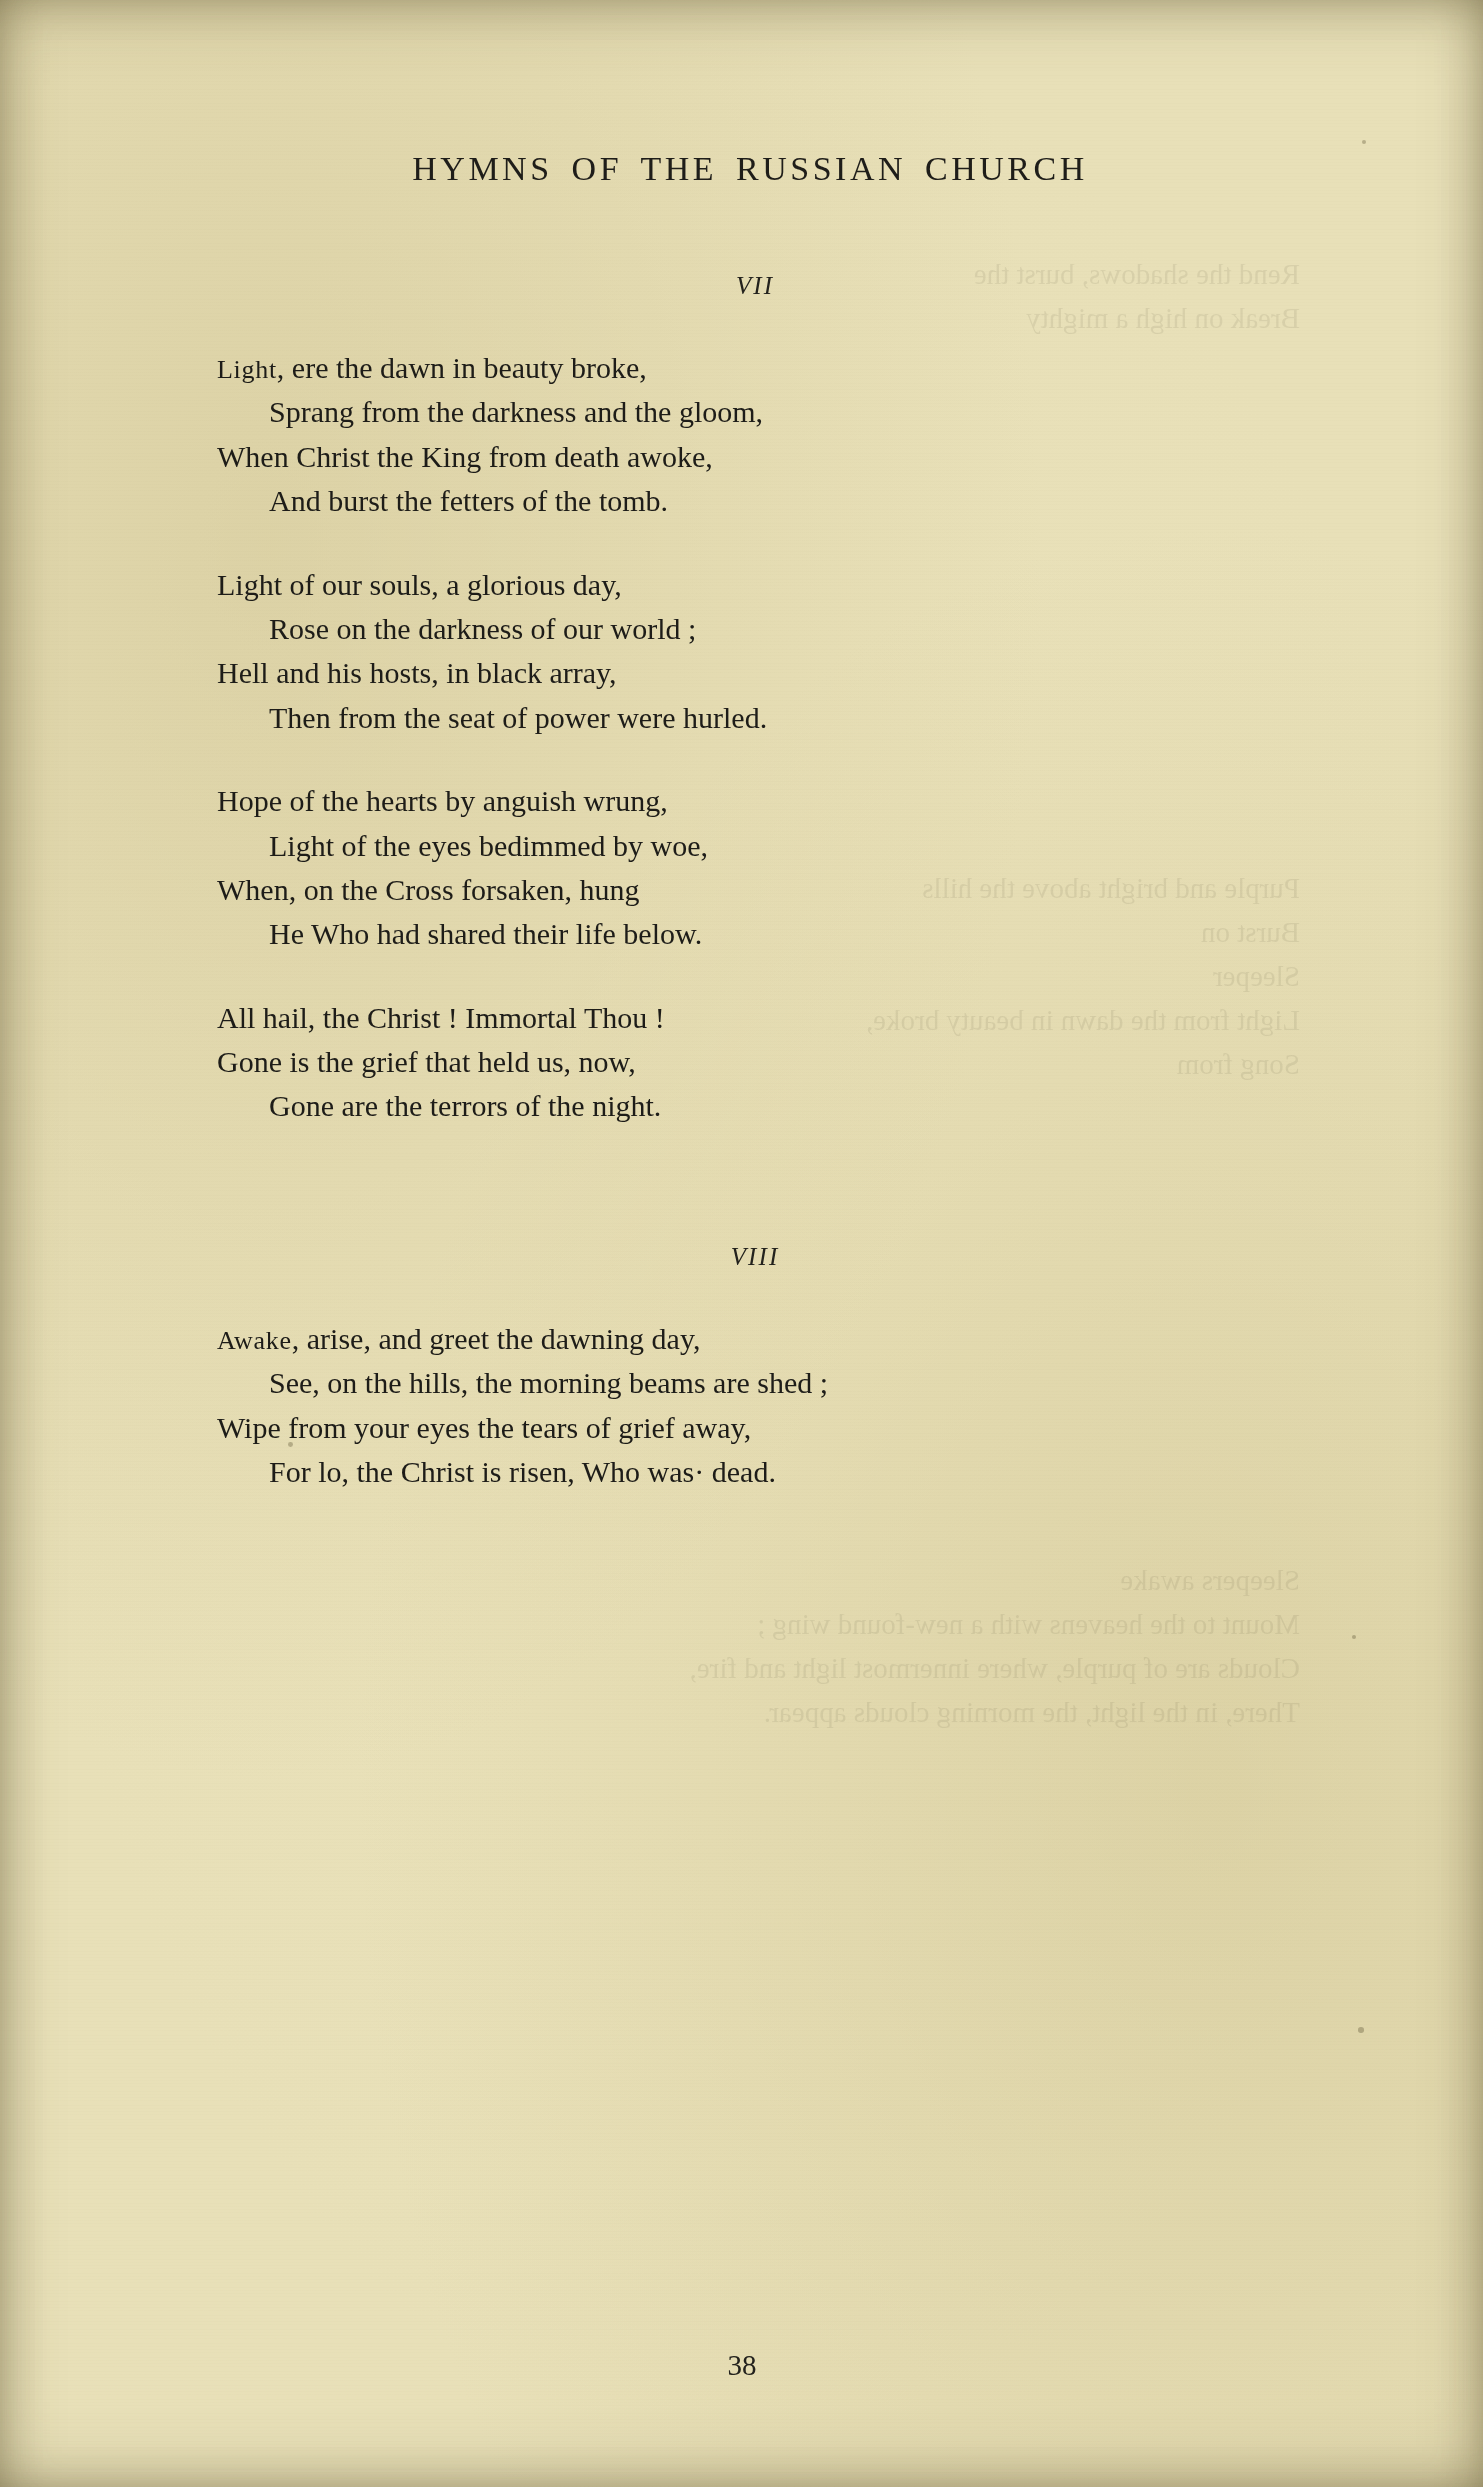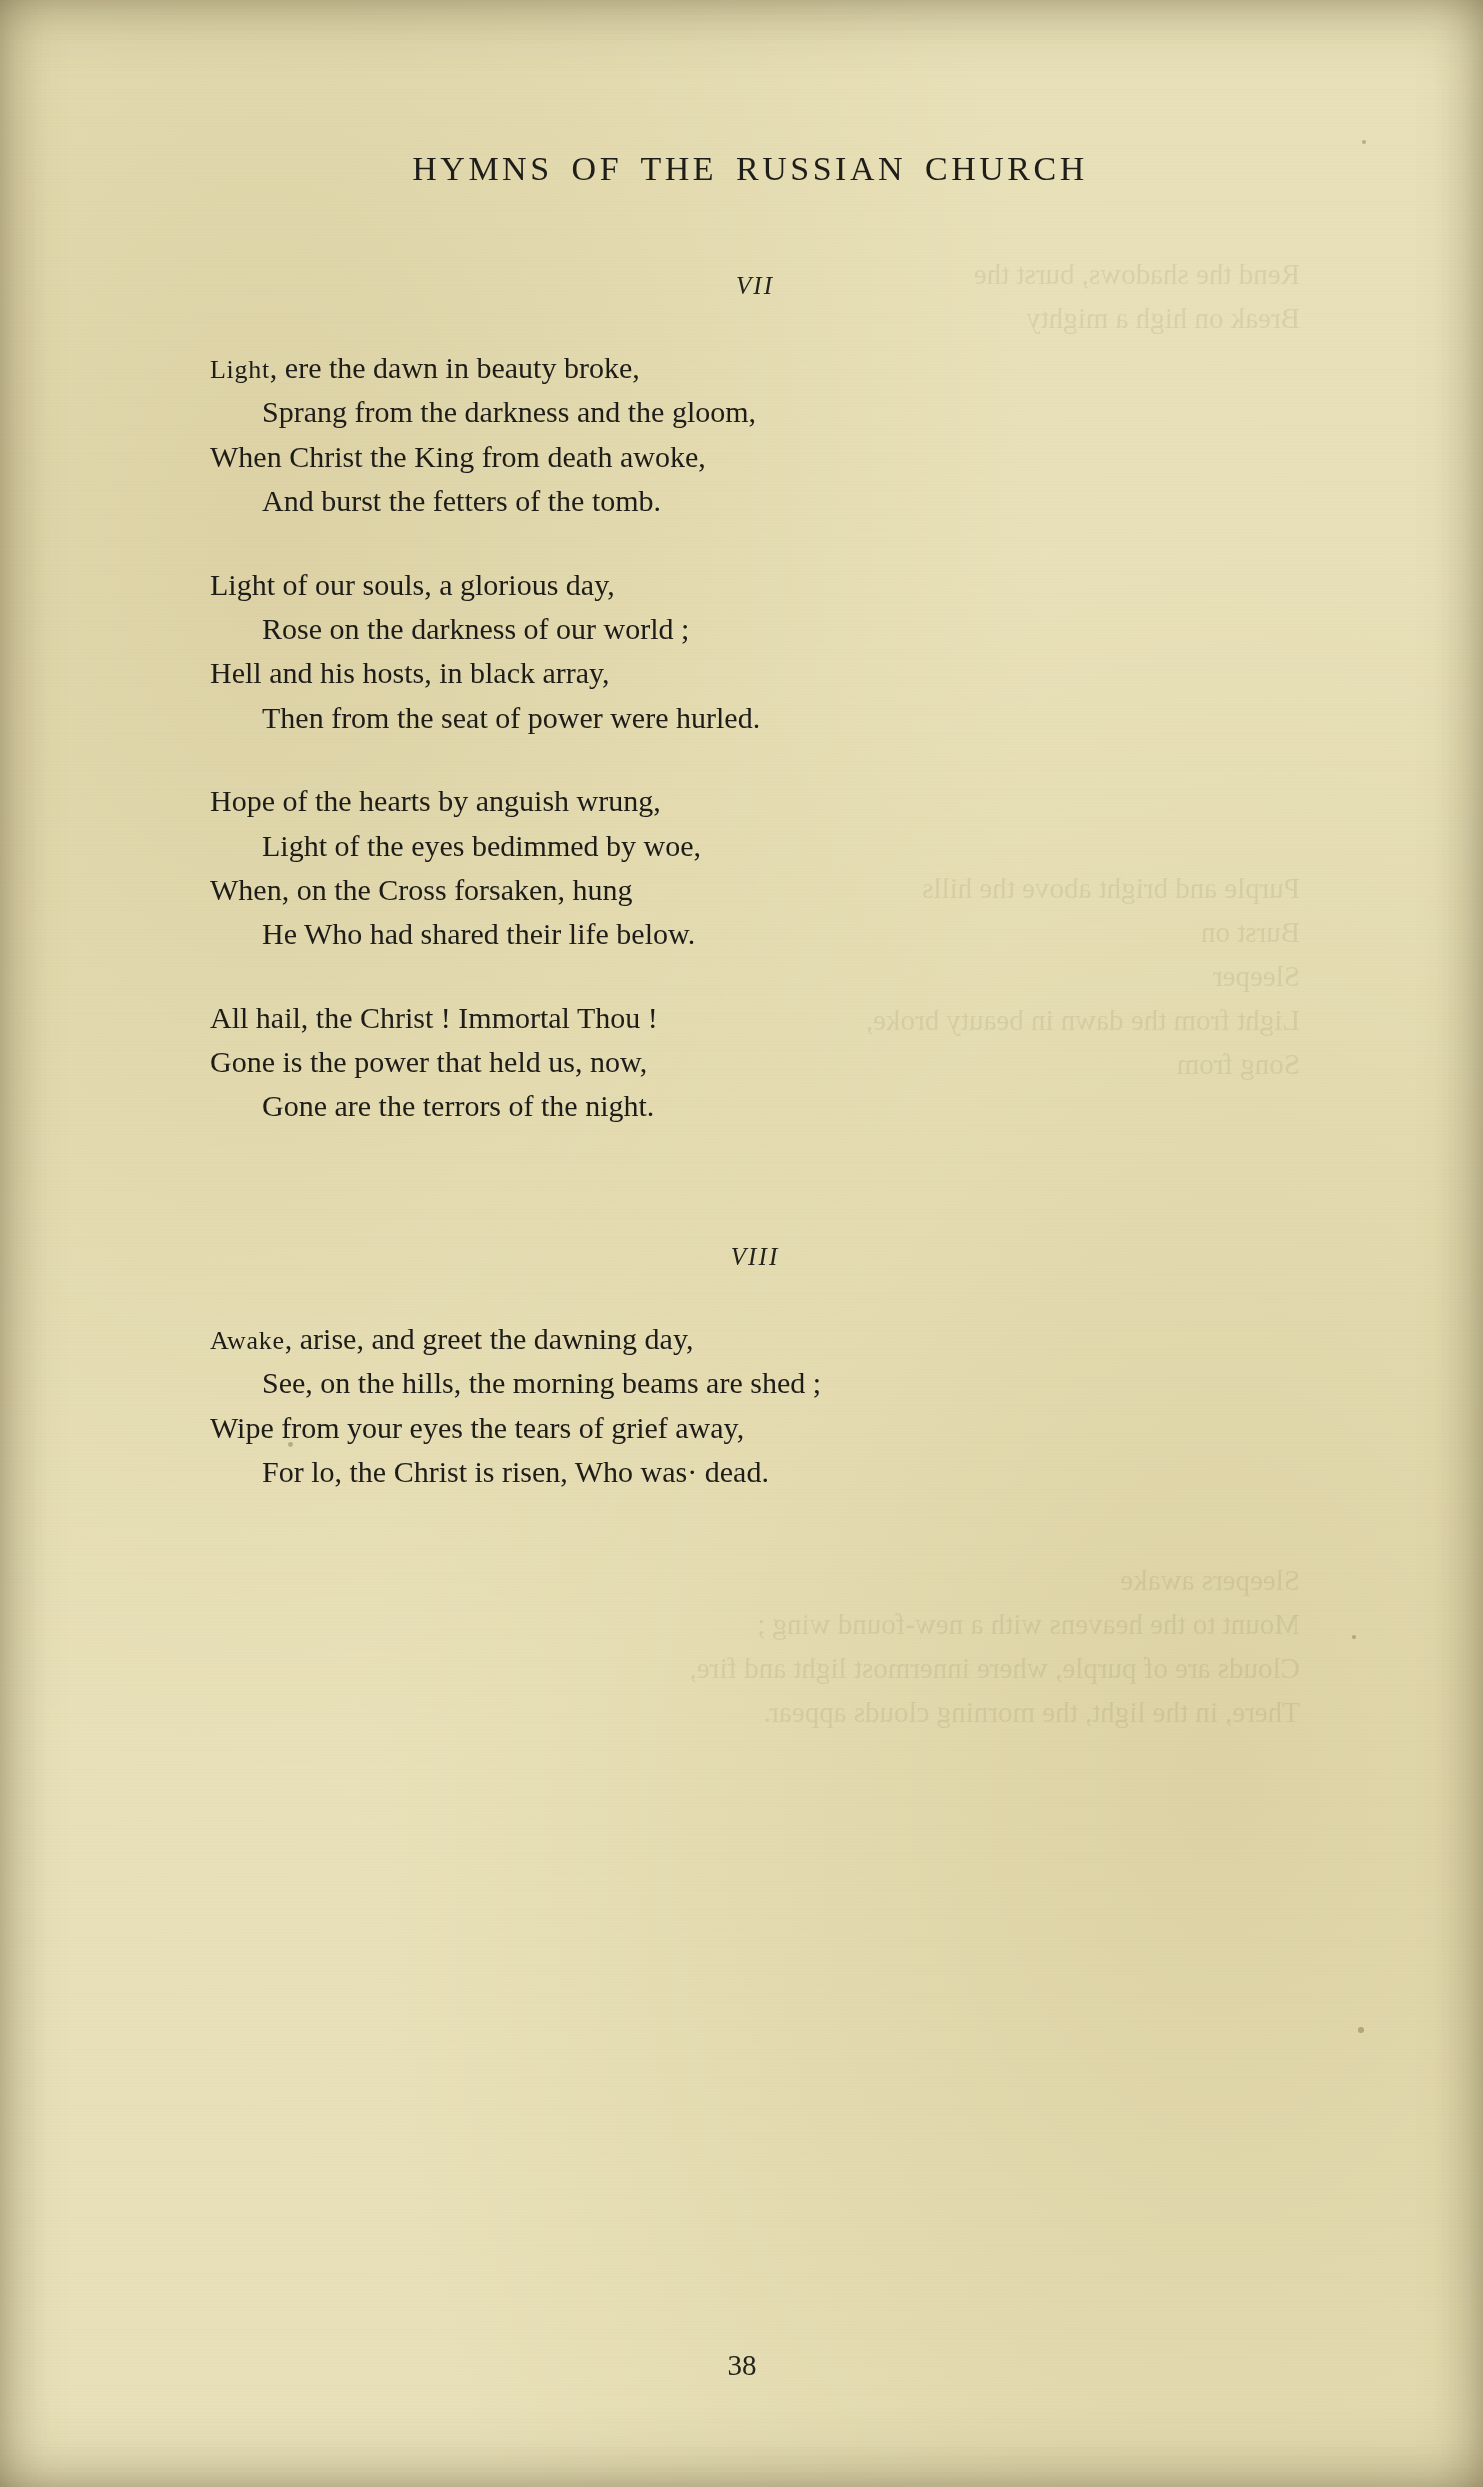--- a/index.html
+++ b/index.html
@@ -70,21 +70,21 @@
     letter-spacing: 2.1px;
     margin: 0 0 46px 0;
     color: #23221d;
     font-style: italic;
   }
   .section-number.second {
     margin-top: 114px;
   }
 
   .stanza {
-    margin: 0 0 39px 0;
+    margin: 0 0 39px 7px;
   }
   .line {
     font-size: 30px;
     line-height: 1.48;
     white-space: pre;
     color: #1d1c18;
   }
   .line.indent {
     padding-left: 52px;
   }
@@ -169,21 +169,21 @@
 
       <div class="stanza">
         <div class="line">Hope of the hearts by anguish wrung,</div>
         <div class="line indent">Light of the eyes bedimmed by woe,</div>
         <div class="line">When, on the Cross forsaken, hung</div>
         <div class="line indent">He Who had shared their life below.</div>
       </div>
 
       <div class="stanza">
         <div class="line">All hail, the Christ ! Immortal Thou !</div>
-        <div class="line">Gone is the power that held us, now,</div>
+        <div class="line">Gone is the grief that held us, now,</div>
         <div class="line indent">Gone are the terrors of the night.</div>
       </div>
     </div>
 
     <div class="hymn-block">
       <div class="section-number second">VIII</div>
 
       <div class="stanza">
         <div class="line"><span class="smallcaps">Awake</span><span>, arise, and greet the dawning day,</span></div>
         <div class="line indent">See, on the hills, the morning beams are shed ;</div>

